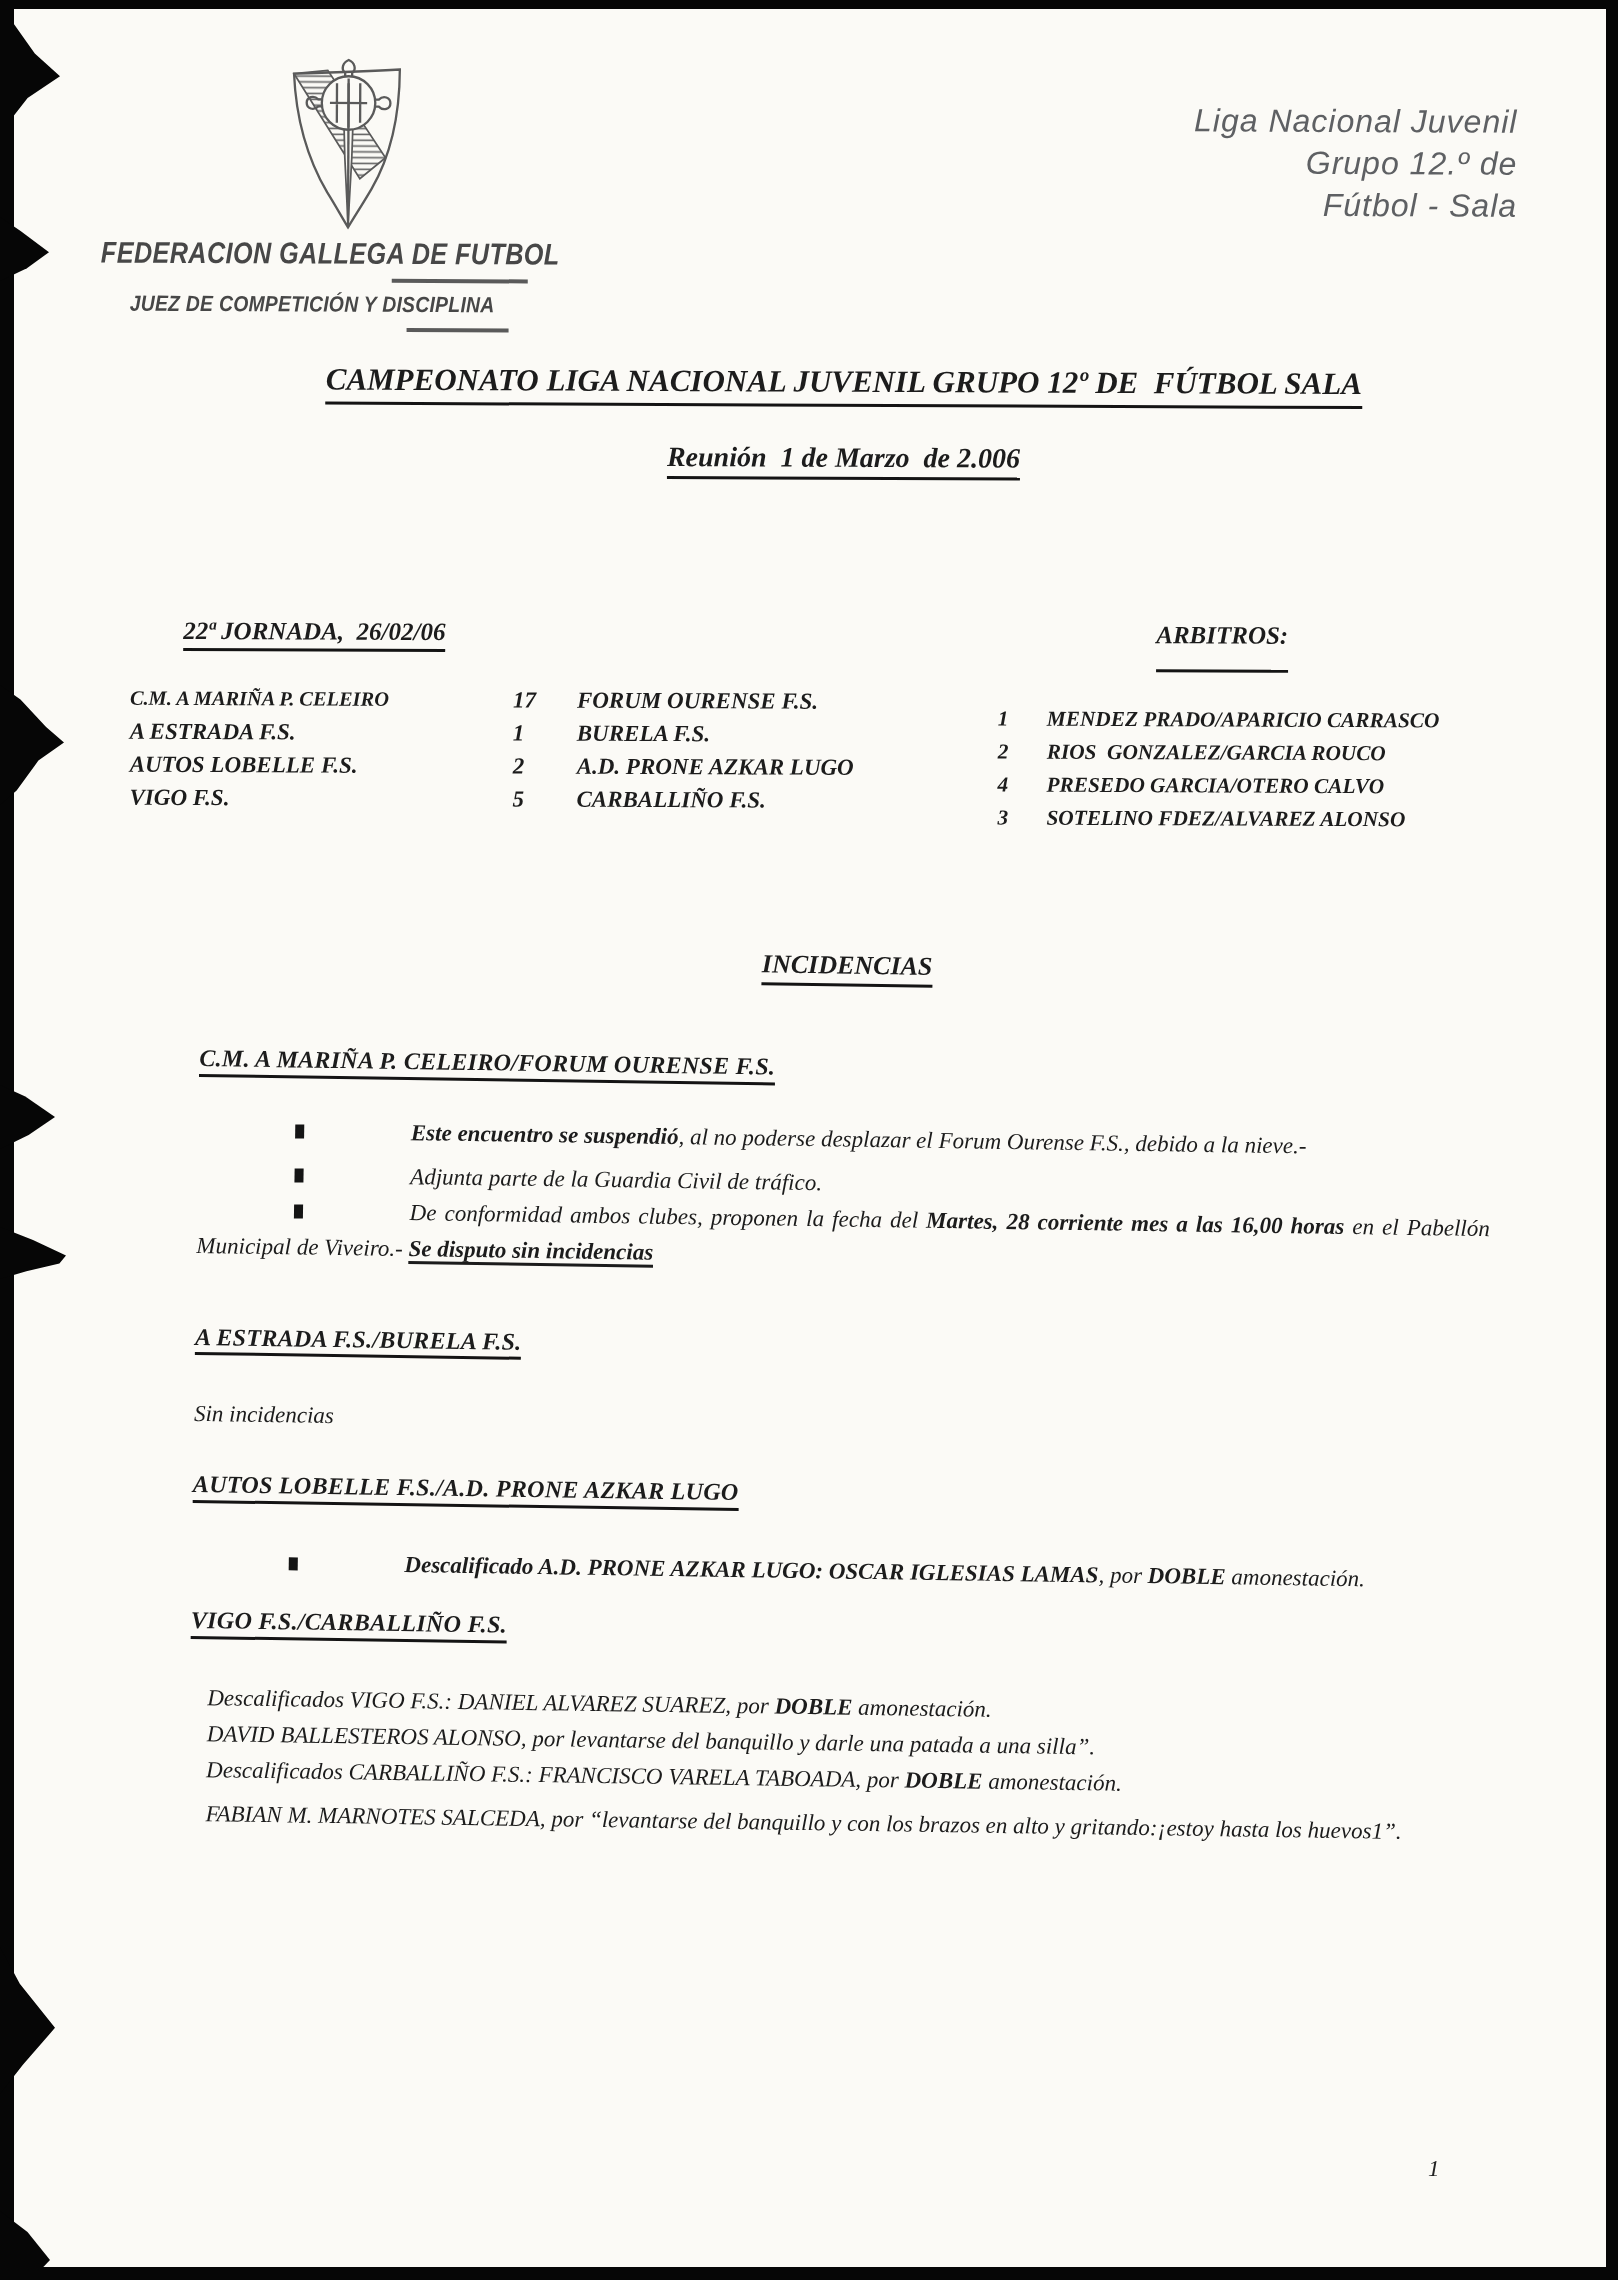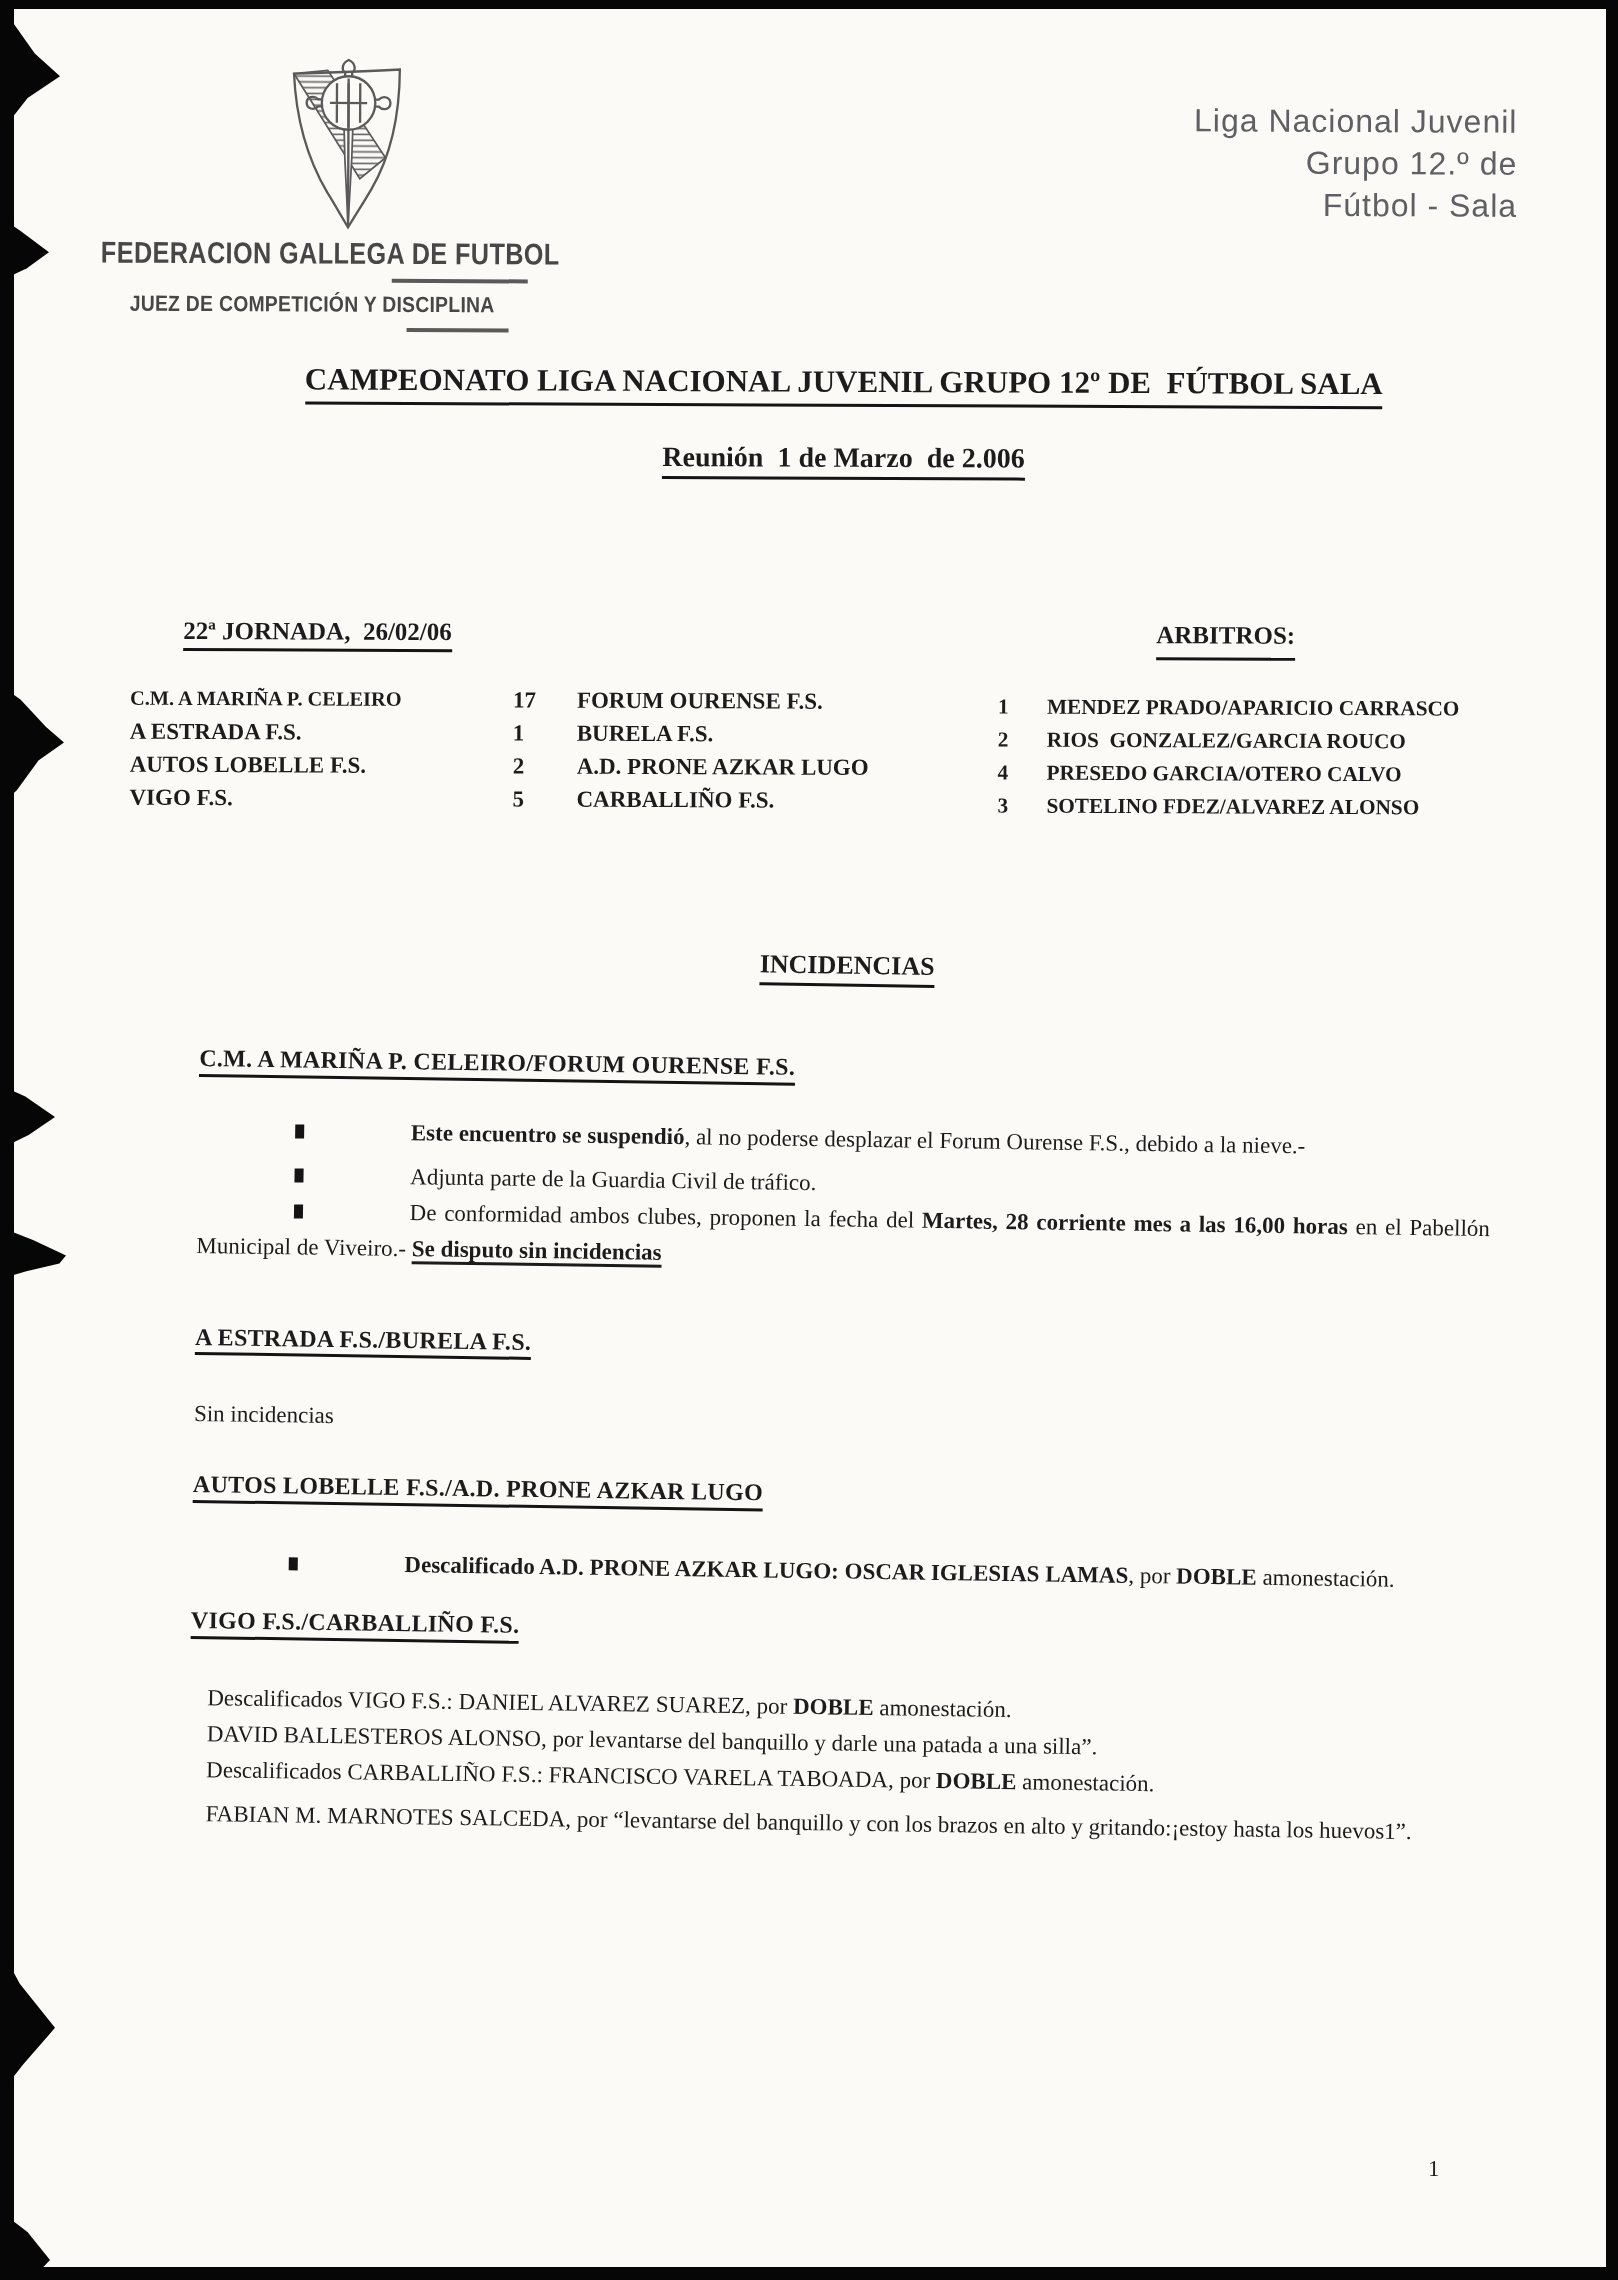--- a/index.html
+++ b/index.html
@@ -1,17 +1,17 @@
 <!DOCTYPE html>
 <html><head>
 <meta charset="utf-8">
 <style>
   html,body{margin:0;padding:0;background:#000;}
   .scan{position:relative;width:1619px;height:2280px;background:#f0abfc;overflow:hidden;
-        font-family:"Liberation Serif",serif;color:#1c1c1c;}
+        font-family:"Liberation Serif",serif;color:#1c1c1c;font-style:italic;}
   .paper{position:absolute;left:0;top:0;width:1619px;height:2280px;background:#fbfaf6;}
   
   .edge{position:absolute;background:#060606;}
   .edge-top{left:0;top:0;width:1619px;height:8.7px;}
   .edge-right{right:0;top:0;width:12.6px;height:2280px;}
   .edge-bottom{left:0;top:2267px;width:1619px;height:13.6px;}
   .edge-left{left:0;top:0;width:13.6px;height:2280px;}
   .blob{position:absolute;left:0;background:#060606;}
   .blob-a{top:23px;width:60px;height:95px;clip-path:polygon(0 0,22% 0,58% 32%,100% 56%,46% 79%,20% 100%,0 100%);}
   .blob-b{top:217px;width:49px;height:64px;clip-path:polygon(0 0,42% 22%,100% 55%,55% 80%,0 100%);}
@@ -46,21 +46,21 @@
                      border-bottom:3.9px solid #141414;padding-bottom:2.9px;}
 
   .jornada{position:absolute;left:133px;top:617px;width:854px;}
   .jor-heading{display:inline-block;margin-left:53px;font-weight:700;font-size:25px;
                border-bottom:3.9px solid #141414;padding-bottom:2.9px;}
   .match-rows{margin-top:31px;}
   .match-row{display:grid;grid-template-columns:383px 64px auto;font-weight:700;font-size:23px;line-height:33px;}
   .match-row .home.small{font-size:20.4px;line-height:33px;}
   .arbitros{position:absolute;left:1001px;top:617px;width:514px;}
   .arb-heading{display:inline-block;margin-left:158px;font-weight:700;font-size:25px;
-               border-bottom:3.9px solid #141414;padding-bottom:8px;}
+               border-bottom:3.9px solid #141414;padding-bottom:20px;}
   .arb-rows{margin-top:31px;}
   .arb-row{display:grid;grid-template-columns:49px auto;font-weight:700;font-size:21.3px;line-height:33px;}
 
   
   .inc-area{position:absolute;left:201px;top:941px;width:1293px;transform:rotate(0.85deg);transform-origin:0 0;}
   .inc-title{text-align:center;}
   .inc-title span{display:inline-block;font-weight:700;font-size:26px;
                   border-bottom:3.9px solid #141414;padding-bottom:2.9px;}
   .inc-heading{margin-top:0;}
   .inc-heading span{display:inline-block;font-weight:700;font-size:24px;letter-spacing:0.3px;

